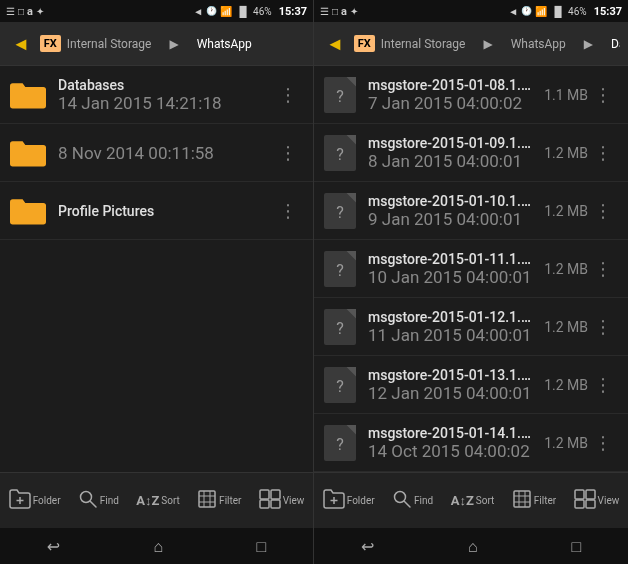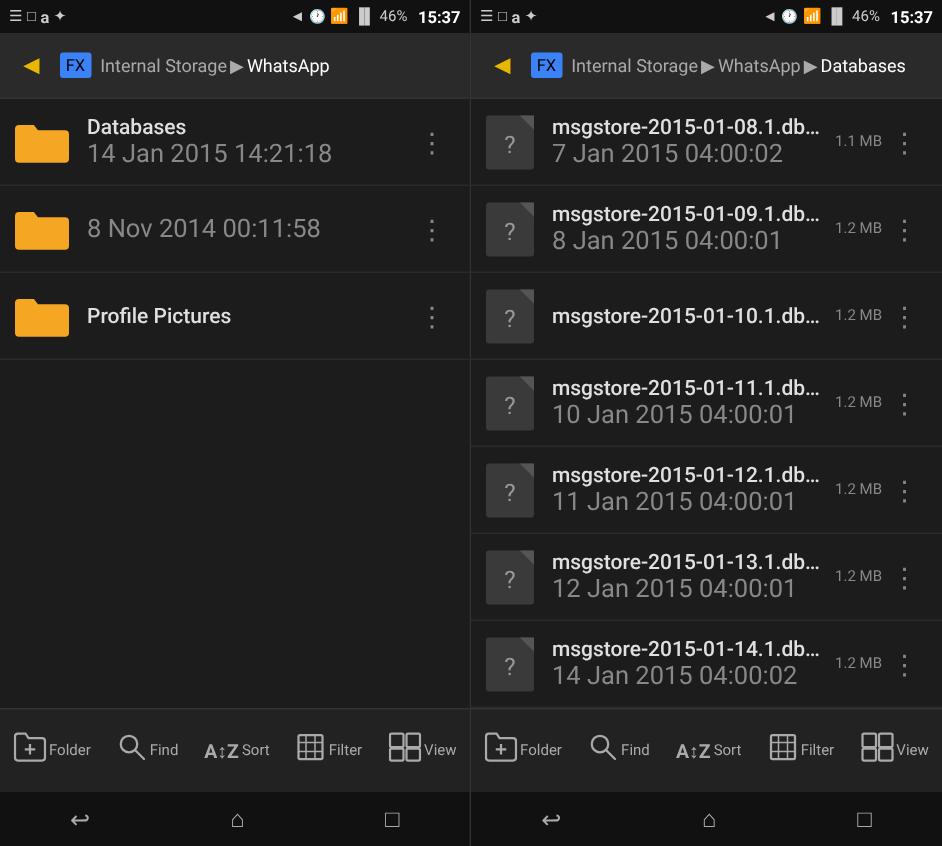--- a/index.html
+++ b/index.html
@@ -60,35 +60,35 @@
     }
 
     .back-btn {
       color: #e8b800;
       font-size: 18px;
       cursor: pointer;
       padding: 4px;
     }
 
     .fx-logo {
-      background: #3b82f6;
+      background: #fdba74;
       color: #000;
       font-size: 11px;
-      font-weight: normal;
+      font-weight: bold;
       padding: 2px 4px;
       border-radius: 2px;
       flex-shrink: 0;
     }
 
     .breadcrumb {
       color: #ccc;
       font-size: 12px;
       display: flex;
       align-items: center;
-      gap: 2px;
+      gap: 18px;
       overflow: hidden;
       white-space: nowrap;
     }
 
     .breadcrumb span {
       color: #aaa;
     }
 
     .breadcrumb .active {
       color: #fff;
@@ -164,21 +164,21 @@
     }
 
     .file-meta {
       color: #888;
       font-size: 17px;
       margin-top: 0;
     }
 
     .file-size {
       color: #888;
-      font-size: 10px;
+      font-size: 14px;
       margin-left: 8px;
       flex-shrink: 0;
       text-align: left;
     }
 
     .more-btn {
       color: #888;
       font-size: 18px;
       padding: 4px 6px;
       cursor: pointer;
@@ -424,20 +424,21 @@
       </div>
       <span class="more-btn">⋮</span>
     </div>
 
     <div class="file-item">
       <div class="file-icon">
         <span class="file-icon-inner">?</span>
       </div>
       <div class="file-info">
         <div class="file-name">msgstore-2015-01-10.1.db....</div>
+        <div class="file-meta">9 Jan 2015 04:00:01</div>
       </div>
       <div class="db-size-col">
         <span class="file-size">1.2 MB</span>
       </div>
       <span class="more-btn">⋮</span>
     </div>
 
     <div class="file-item">
       <div class="file-icon">
         <span class="file-icon-inner">?</span>
@@ -479,21 +480,21 @@
       </div>
       <span class="more-btn">⋮</span>
     </div>
 
     <div class="file-item">
       <div class="file-icon">
         <span class="file-icon-inner">?</span>
       </div>
       <div class="file-info">
         <div class="file-name">msgstore-2015-01-14.1.db....</div>
-        <div class="file-meta">14 Jan 2015 04:00:02</div>
+        <div class="file-meta">14 Oct 2015 04:00:02</div>
       </div>
       <div class="db-size-col">
         <span class="file-size">1.2 MB</span>
       </div>
       <span class="more-btn">⋮</span>
     </div>
 
   </div>
 
   <div class="bottom-toolbar">

